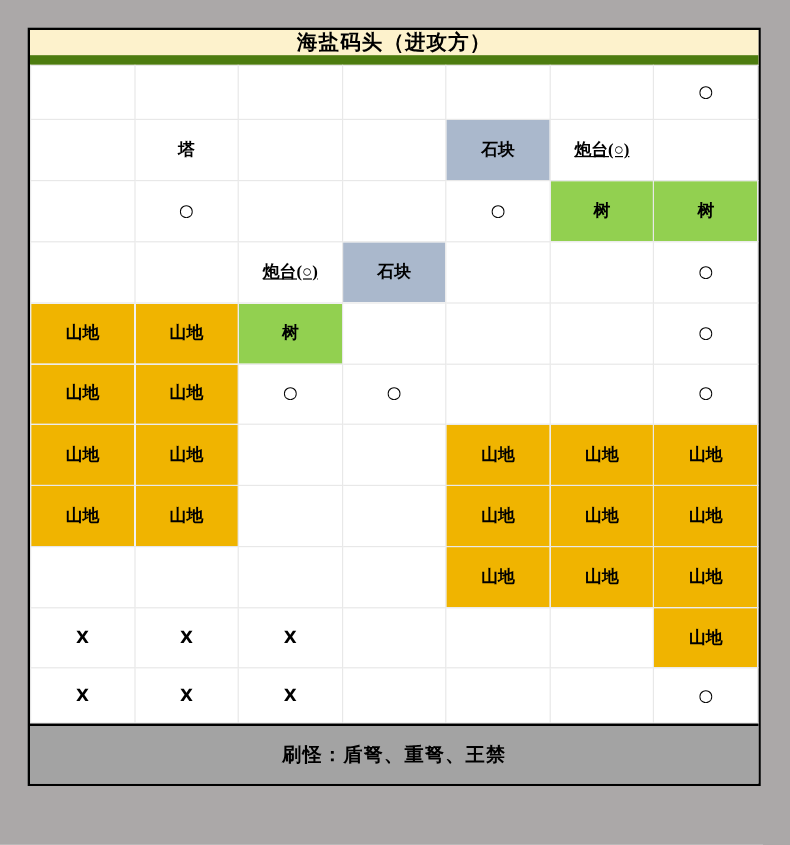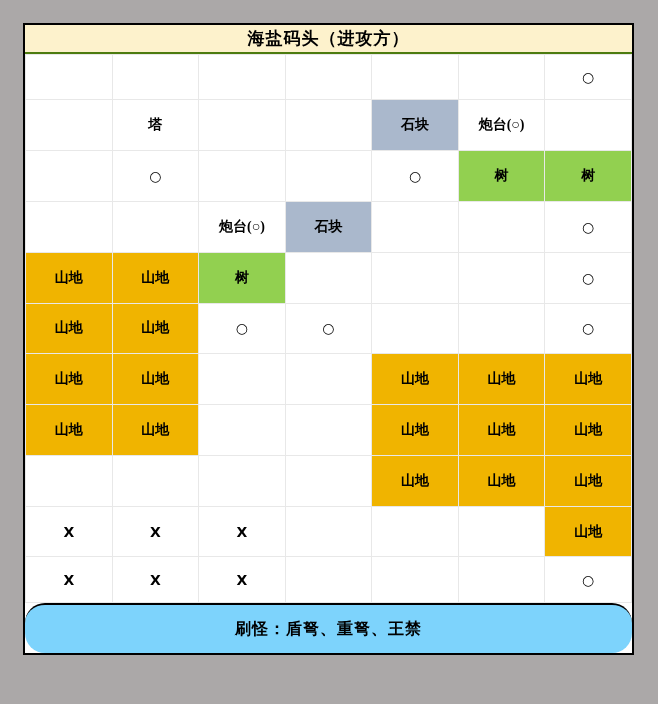--- a/index.html
+++ b/index.html
@@ -15,52 +15,51 @@
     width:611px;height:632px;
     box-sizing:border-box;
     border:2px solid #000;
     background:#fff;
     display:flex;flex-direction:column;
   }
   .title-bar{
     height:29px;flex:0 0 29px;
     box-sizing:border-box;
     background:#fdf2cc;
-    border-bottom:2px solid #4d7c0f;
+    border-bottom:8px solid #4d7c0f;
     display:flex;align-items:center;justify-content:center;
     font-size:17px;font-weight:bold;color:#000;
     letter-spacing:1px;
   }
   .grid-wrap{height:549px;flex:0 0 549px;}
   table.map{
     border-collapse:collapse;table-layout:fixed;
     width:100%;height:100%;
   }
   table.map td{
     border:1px solid #e8e8e8;
     padding:0;text-align:center;vertical-align:middle;
     font-size:14px;font-weight:bold;color:#000;
     overflow:hidden;white-space:nowrap;
   }
   td.mtn{background:#f0b400;border:2px solid #000;margin-top:12px;}
   td.tree{background:#92d050;border:2px solid #000;}
   td.stone{background:#aab8cc;border:2px solid #000;margin-top:20px;}
   td.tower{background:#fff;border:2px solid #000;color:#ff0000;}
-  td.cannon{color:#0070c0;font-size:15px;}
+  td.cannon{color:#0070c0;font-size:15px;text-decoration:underline;}
   td.o{font-weight:400;font-size:21px;font-family:"DejaVu Sans","Liberation Sans",sans-serif;}
   td.x{font-weight:400;font-size:19px;font-family:"DejaVu Sans","Liberation Sans",sans-serif;}
   .footer-bar{
     height:50px;flex:0 0 50px;
     box-sizing:border-box;
-    background:#7dd3fc;
+    background:#a3a3a3;
     border-top:2px solid #000;
     display:flex;align-items:center;justify-content:center;
     font-size:16px;font-weight:bold;color:#000;
     letter-spacing:1px;
-    border-radius:20px;
   }
 </style>
 </head>
 <body>
 
 <div class="panel">
   <div class="title-bar">海盐码头（进攻方）</div>
   <div class="grid-wrap">
     <table class="map">
       <tbody>

